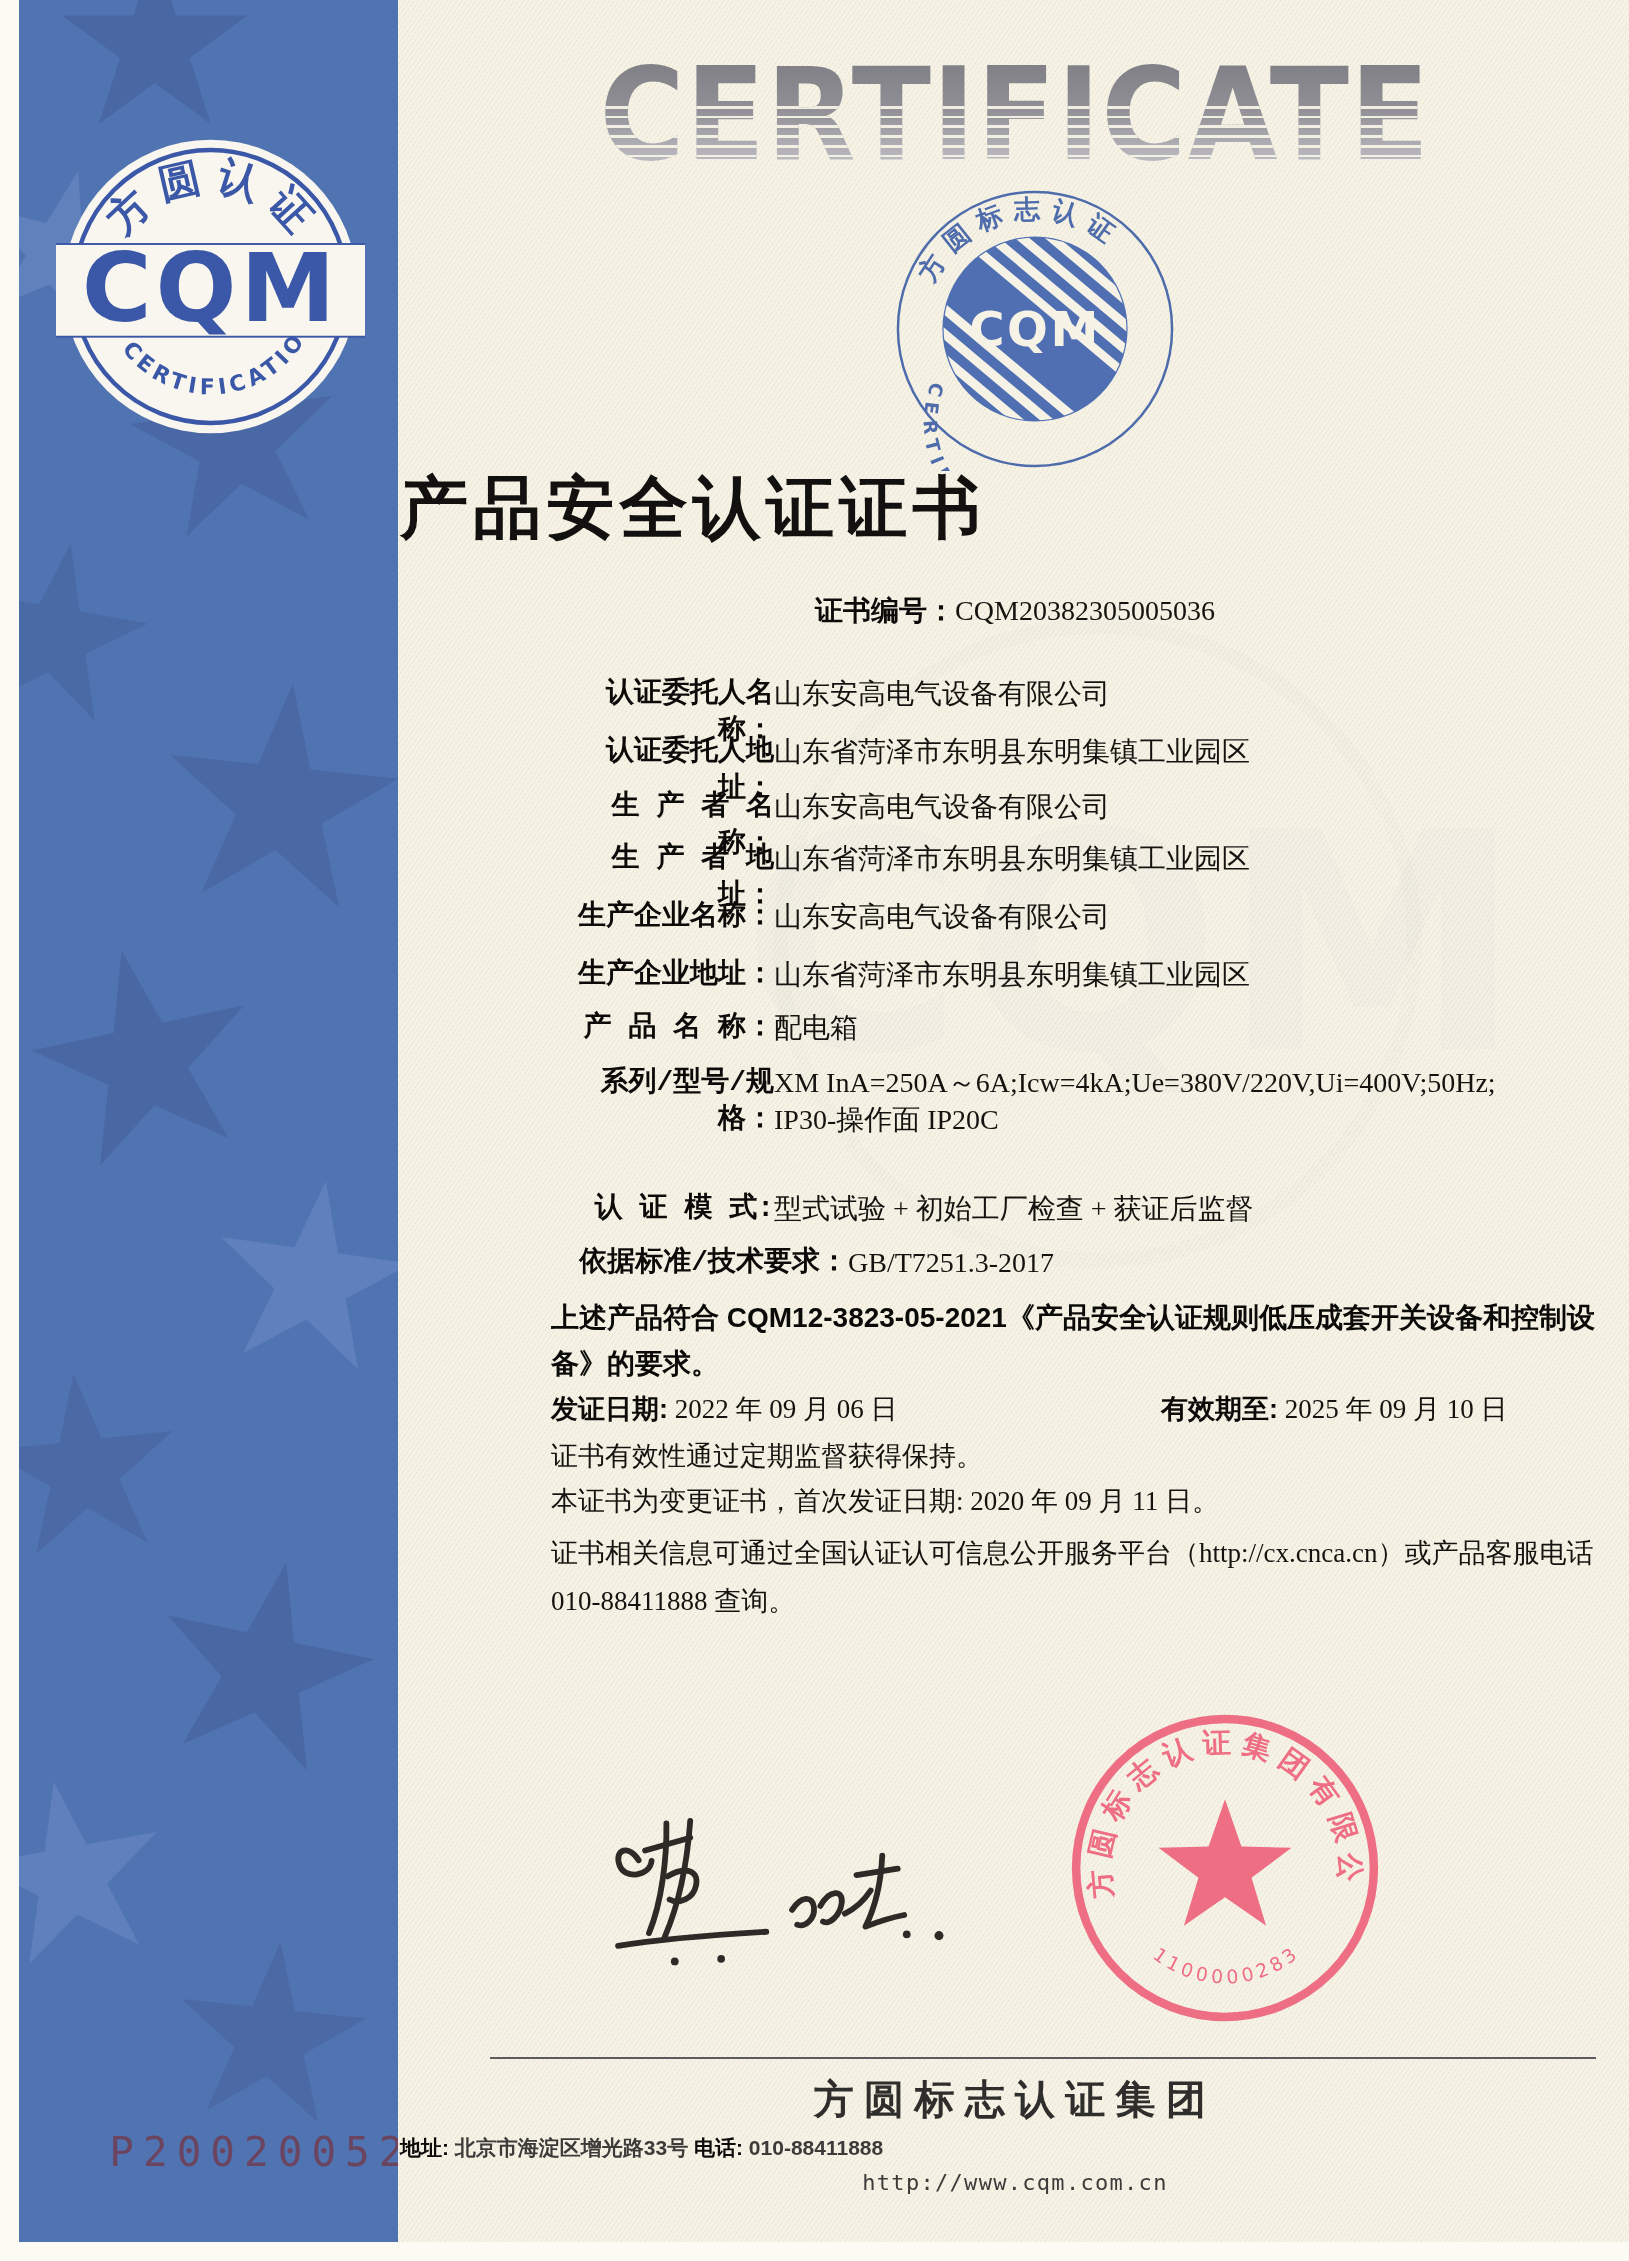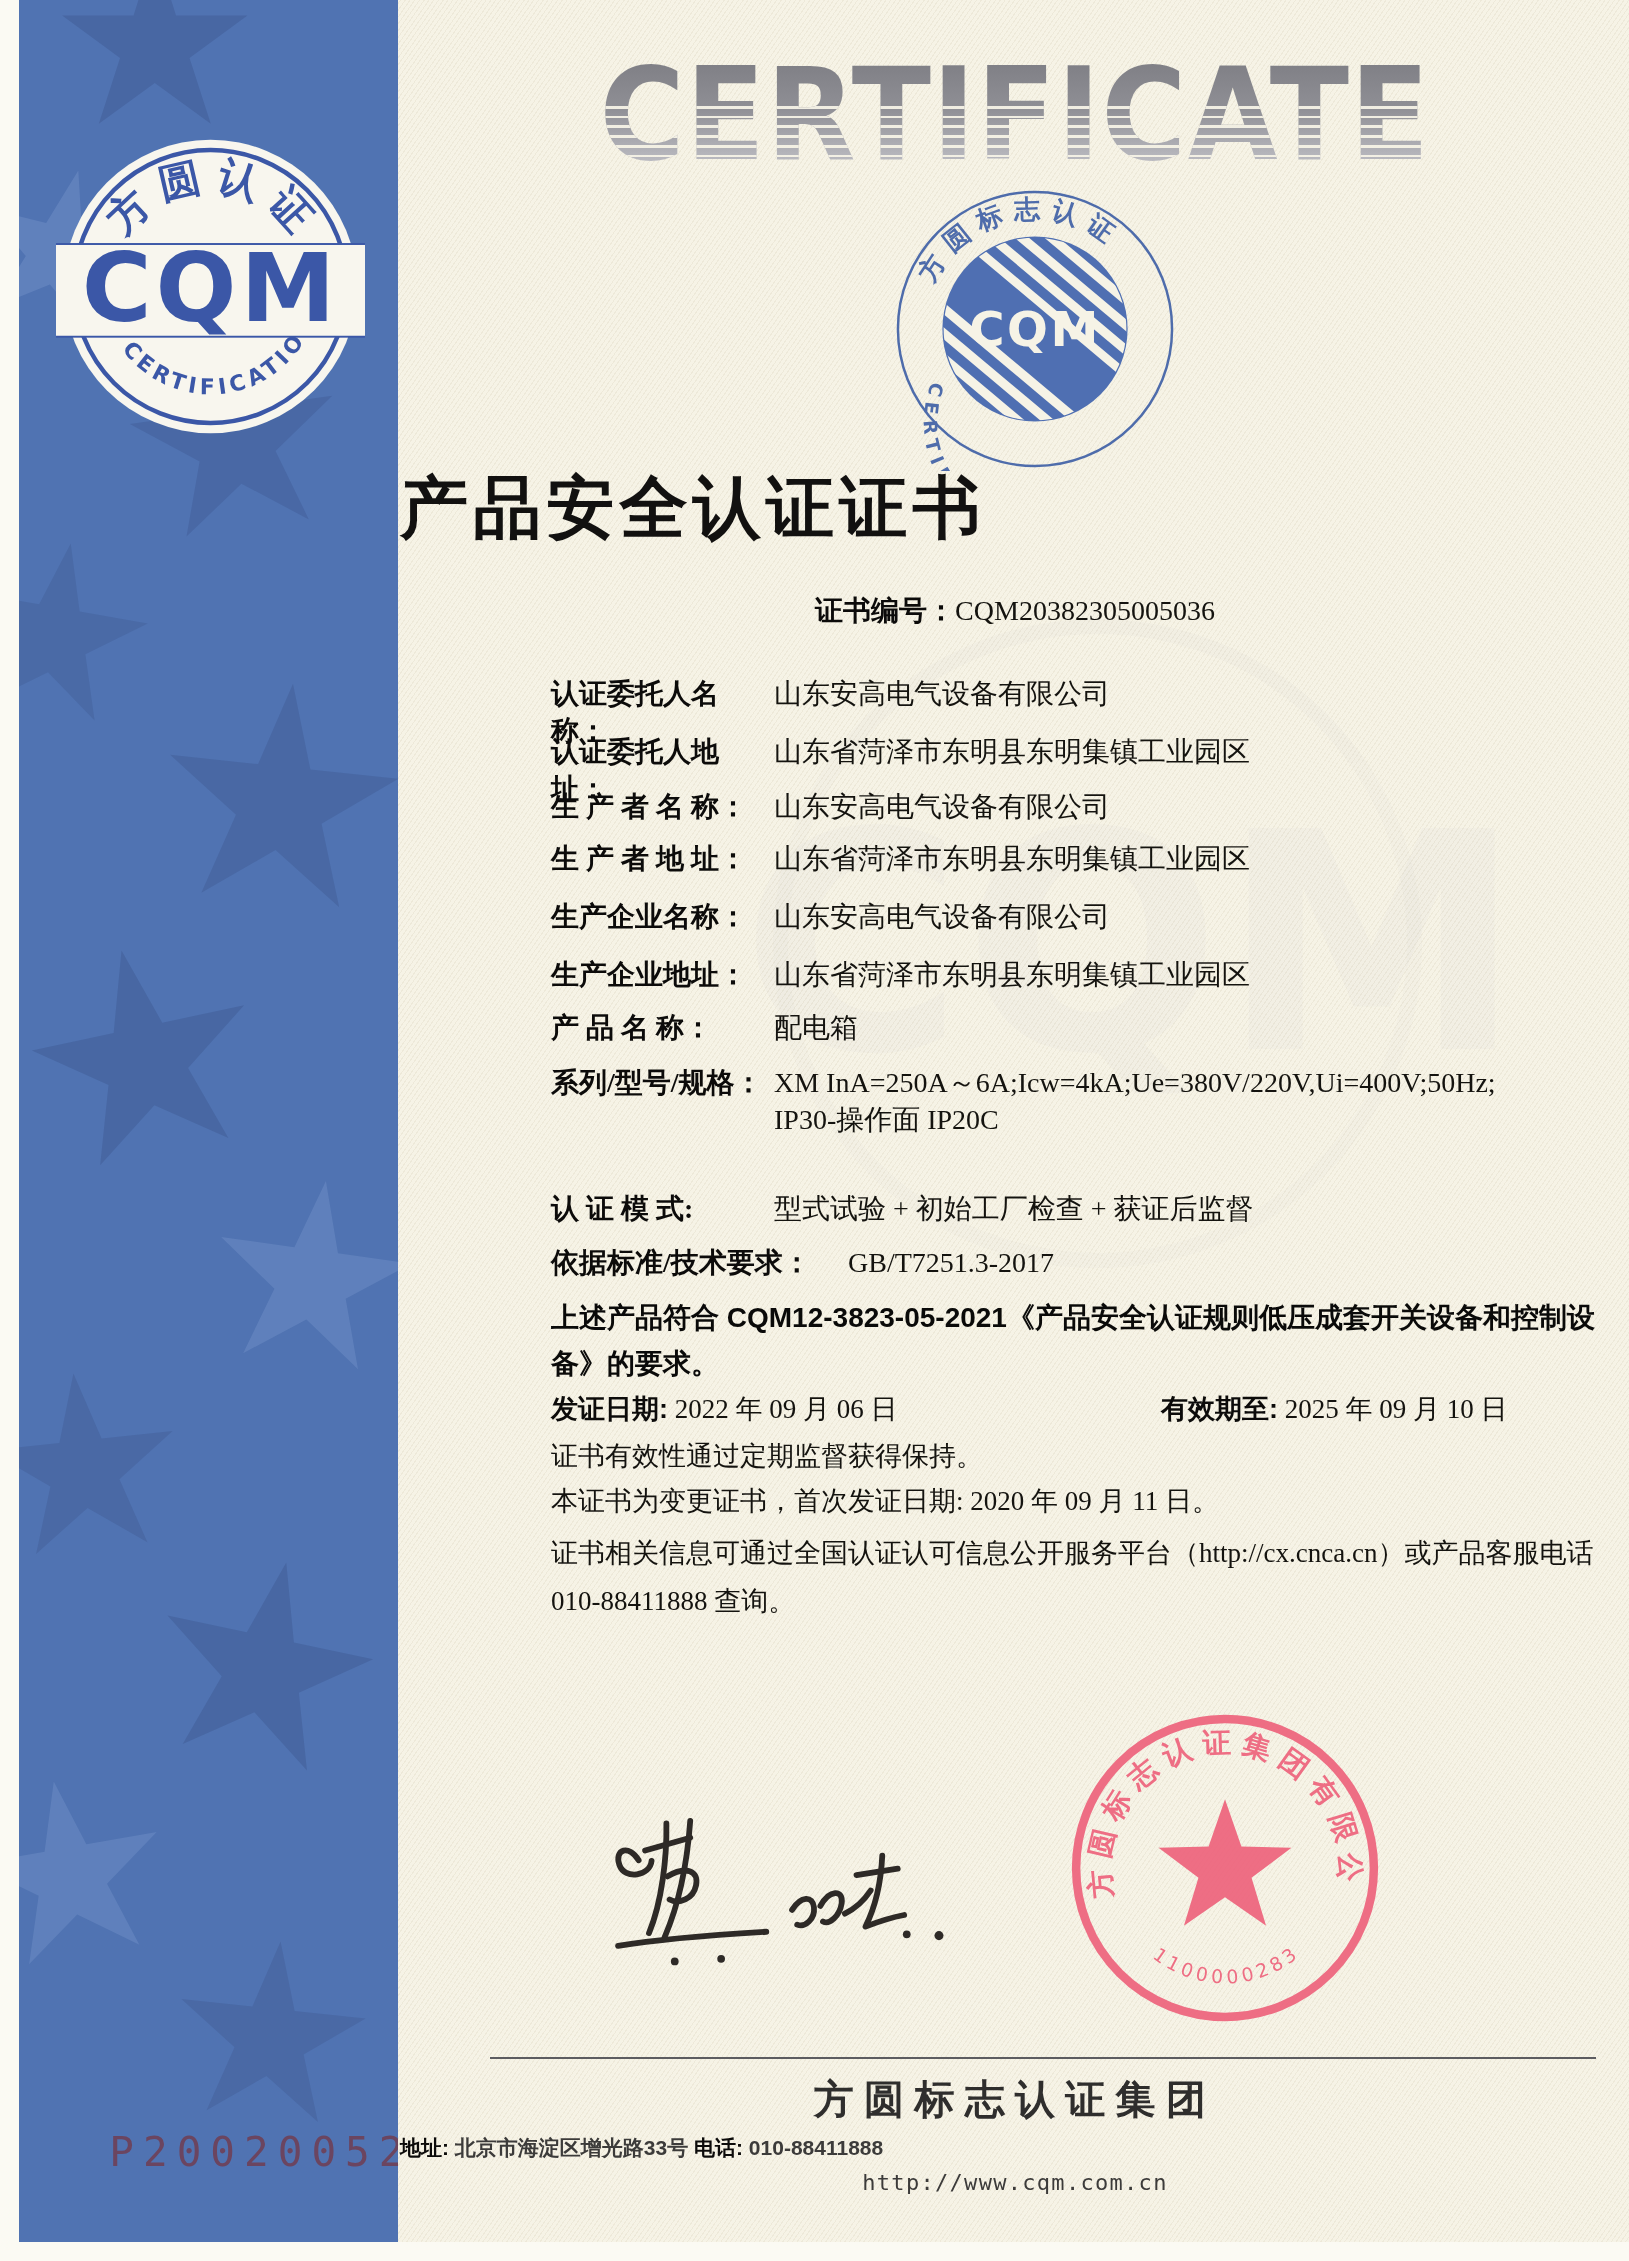--- a/index.html
+++ b/index.html
@@ -27,22 +27,22 @@
   #watermark{position:absolute;left:741px;top:600px;width:709px;height:709px;opacity:0.6;pointer-events:none;}
   #watermark .wm-circle{position:absolute;left:32px;top:19.3px;width:619px;height:619px;border-radius:50%;
     border:15.5px solid rgba(130,140,165,0.05);}
   #watermark .wm-text{position:absolute;left:0;top:168px;width:709px;text-align:center;
     font-family:"DejaVu Sans",sans-serif;font-weight:bold;font-size:303px;color:rgba(125,135,160,0.055);}
   #title{position:absolute;left:400px;top:463px;width:1230px;
     font-size:68px;font-weight:bold;letter-spacing:5.2px;color:#121110;}
   #certno{position:absolute;left:400px;top:592px;width:1230px;text-align:center;font-size:28px;color:#14130f;}
   
   .frow{position:absolute;left:551px;width:1045px;display:flex;font-size:28px;line-height:37px;}
-  .frow .lbl{flex:0 0 223px;font-family:Liberation Serif, serif;font-weight:700;
-    color:#0c0b0a;letter-spacing:0px;}
+  .frow .lbl{flex:0 0 223px;font-family:Liberation Mono, monospace;font-weight:700;
+    color:#0c0b0a;letter-spacing:0px;text-align:right;}
   .frow .val{color:#14130f;}
   .wide .lbl{flex:0 0 297px;}
   .plain{position:absolute;left:551px;font-size:27px;color:#14130f;}
   .b{font-family:"Liberation Sans","DejaVu Sans",sans-serif;font-weight:700;color:#0c0b0a;}
   #conformity{position:absolute;left:551px;top:1295px;width:1048px;font-size:28px;line-height:46px;
     font-family:"Liberation Sans","DejaVu Sans",sans-serif;font-weight:700;color:#0a0a09;}
   #query{position:absolute;left:551px;top:1529px;width:1083px;font-size:27px;line-height:48px;color:#14130f;}
   #rule{position:absolute;left:490px;top:2057px;width:1106px;height:1.9px;background:#5c5c60;}
   #org{position:absolute;left:400px;top:2072px;width:1230px;text-align:center;font-size:40px;font-weight:bold;
     letter-spacing:10.3px;color:#2f2e2d;}

